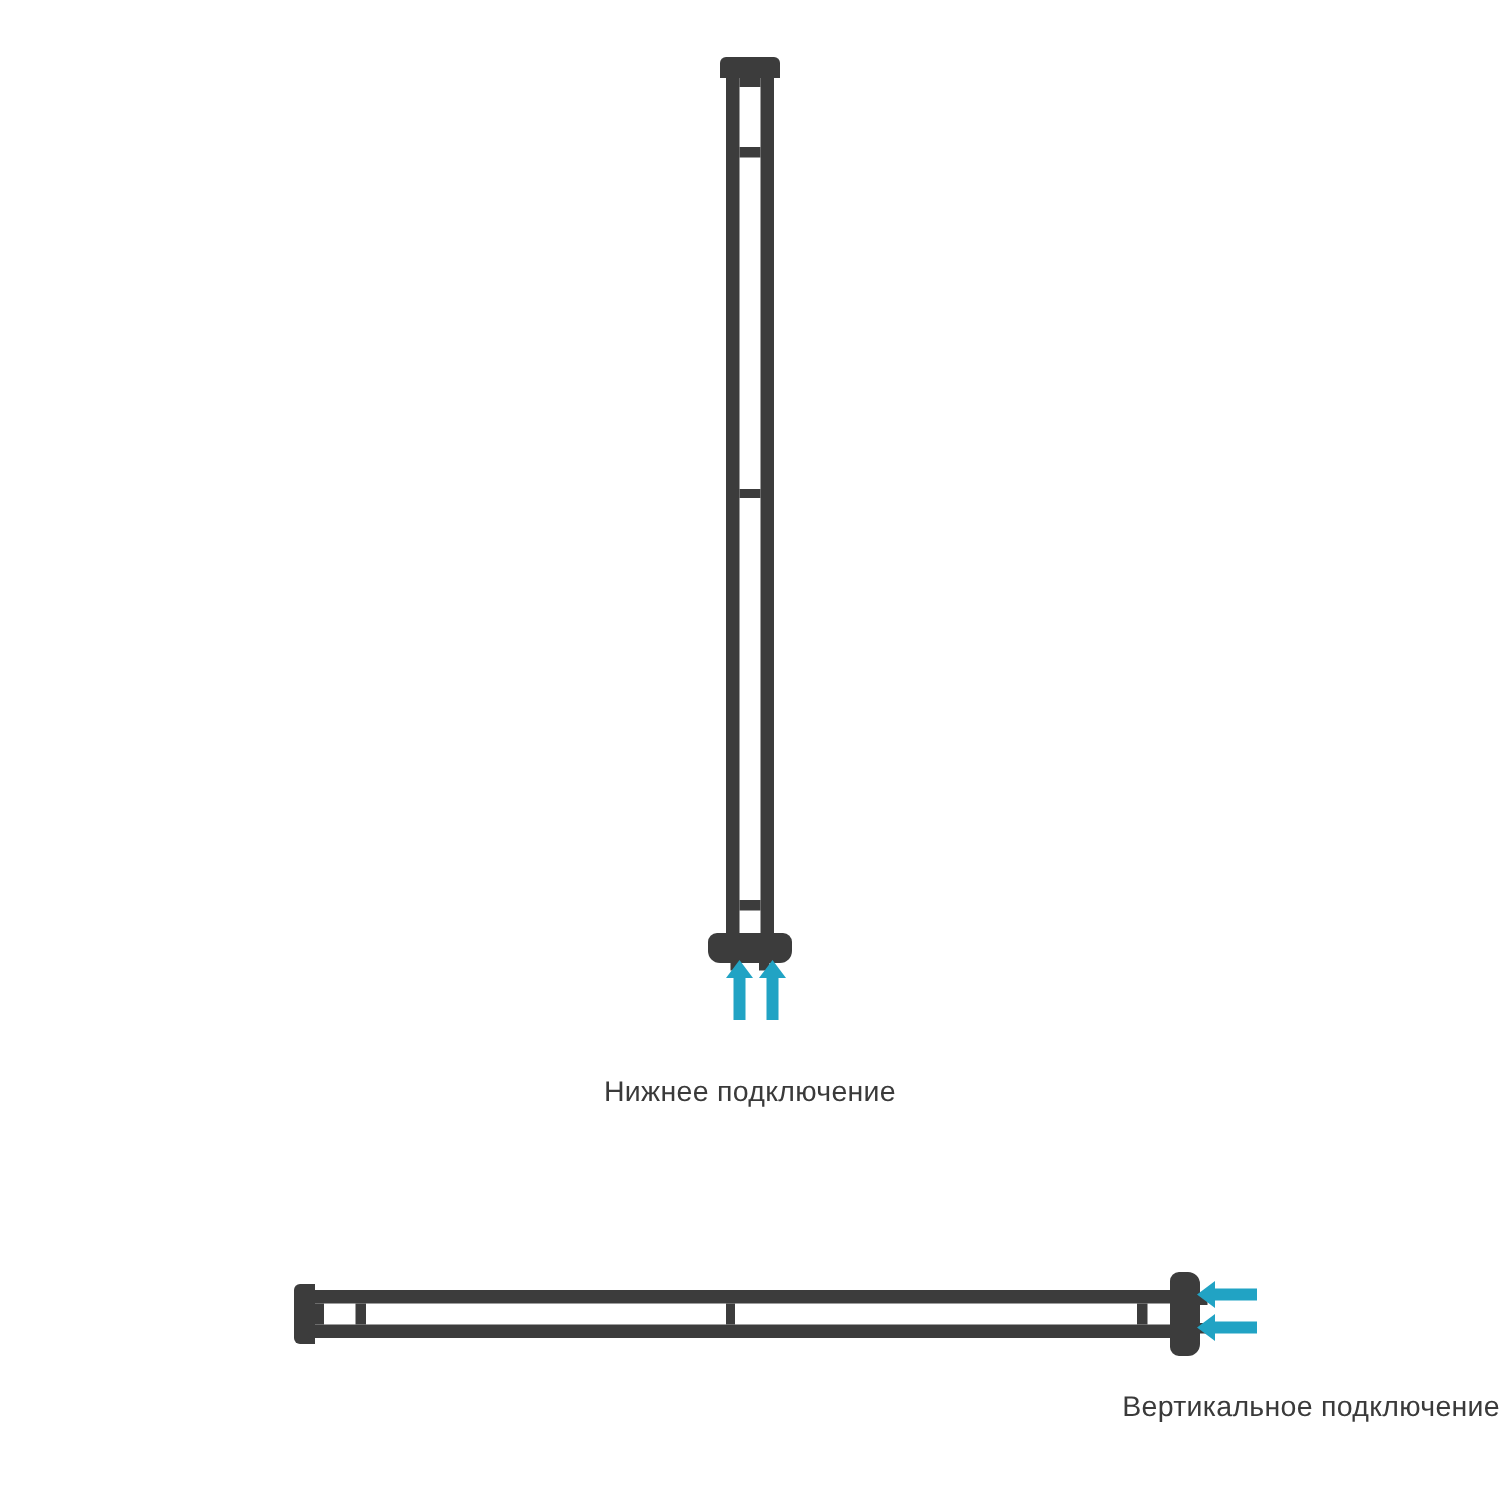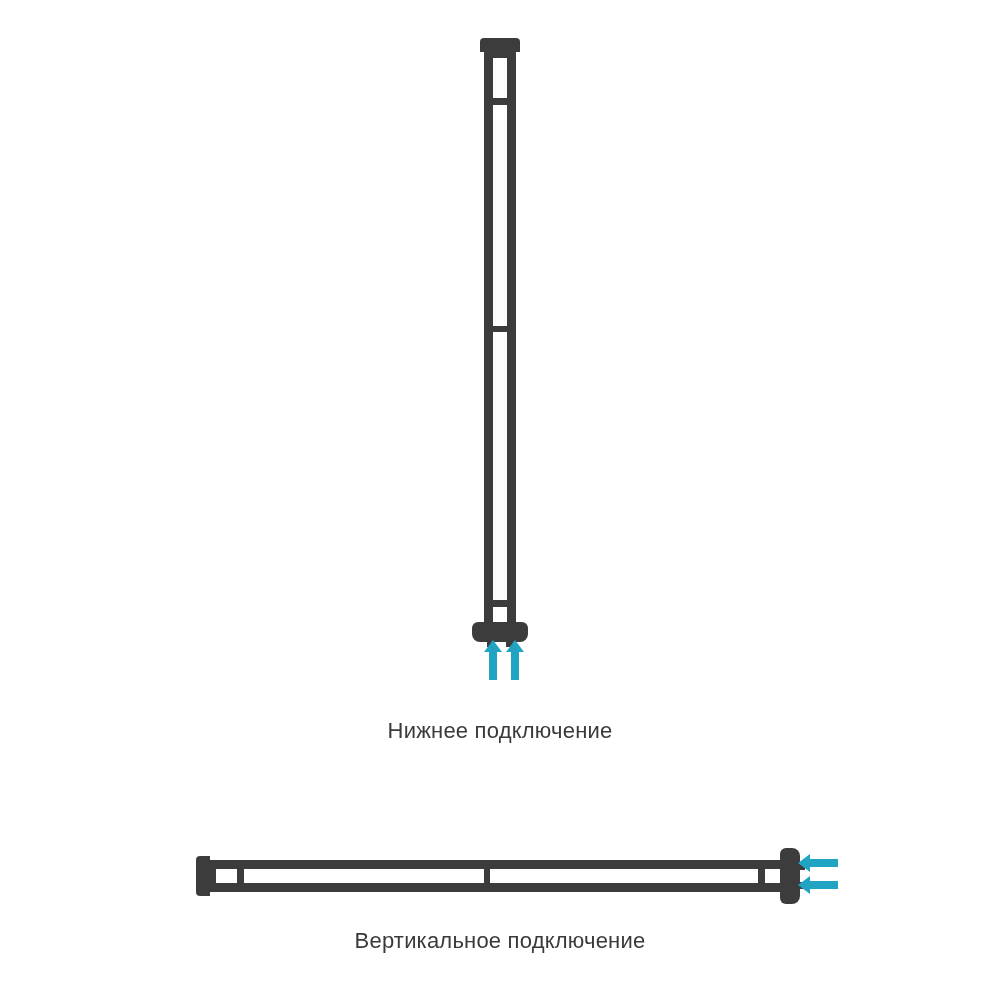--- a/index.html
+++ b/index.html
@@ -35,30 +35,31 @@
   #figure-vertical {
     left: 0;
     top: 790px;
     width: 1000px;
     height: 200px;
   }
   .caption {
     position: absolute;
     width: 100%;
     text-align: center;
-    font-size: 22px;
+    font-size: 19px;
     letter-spacing: 0.2px;
     color: #3a3a3a;
     font-family: "Liberation Sans", sans-serif;
   }
   #caption-bottom {
     top: 718px;
   }
   #caption-vertical {
     top: 928px;
+    text-align: right;
   }
   svg { display: block; }
 </style>
 </head>
 <body>
 
 <div class="canvas">
 
   <div class="figure" id="figure-bottom">
     <svg width="1000" height="770" viewBox="0 0 1000 770">

